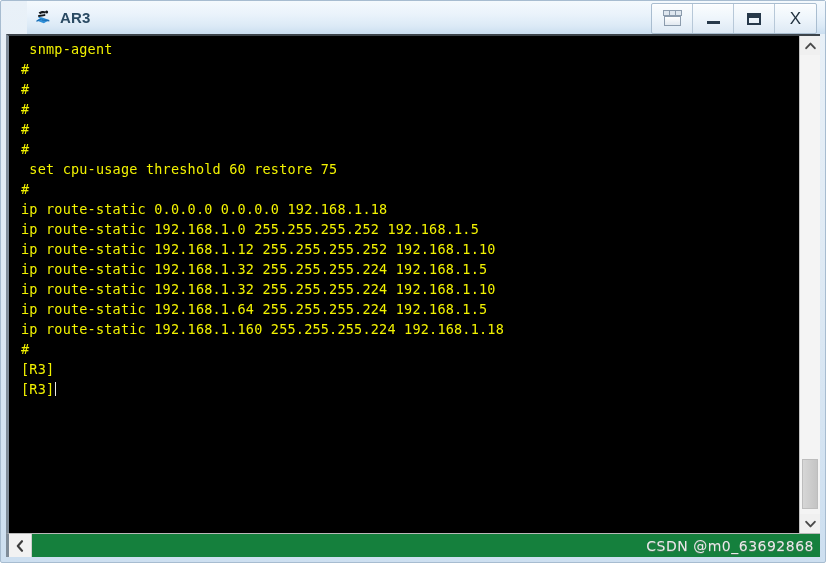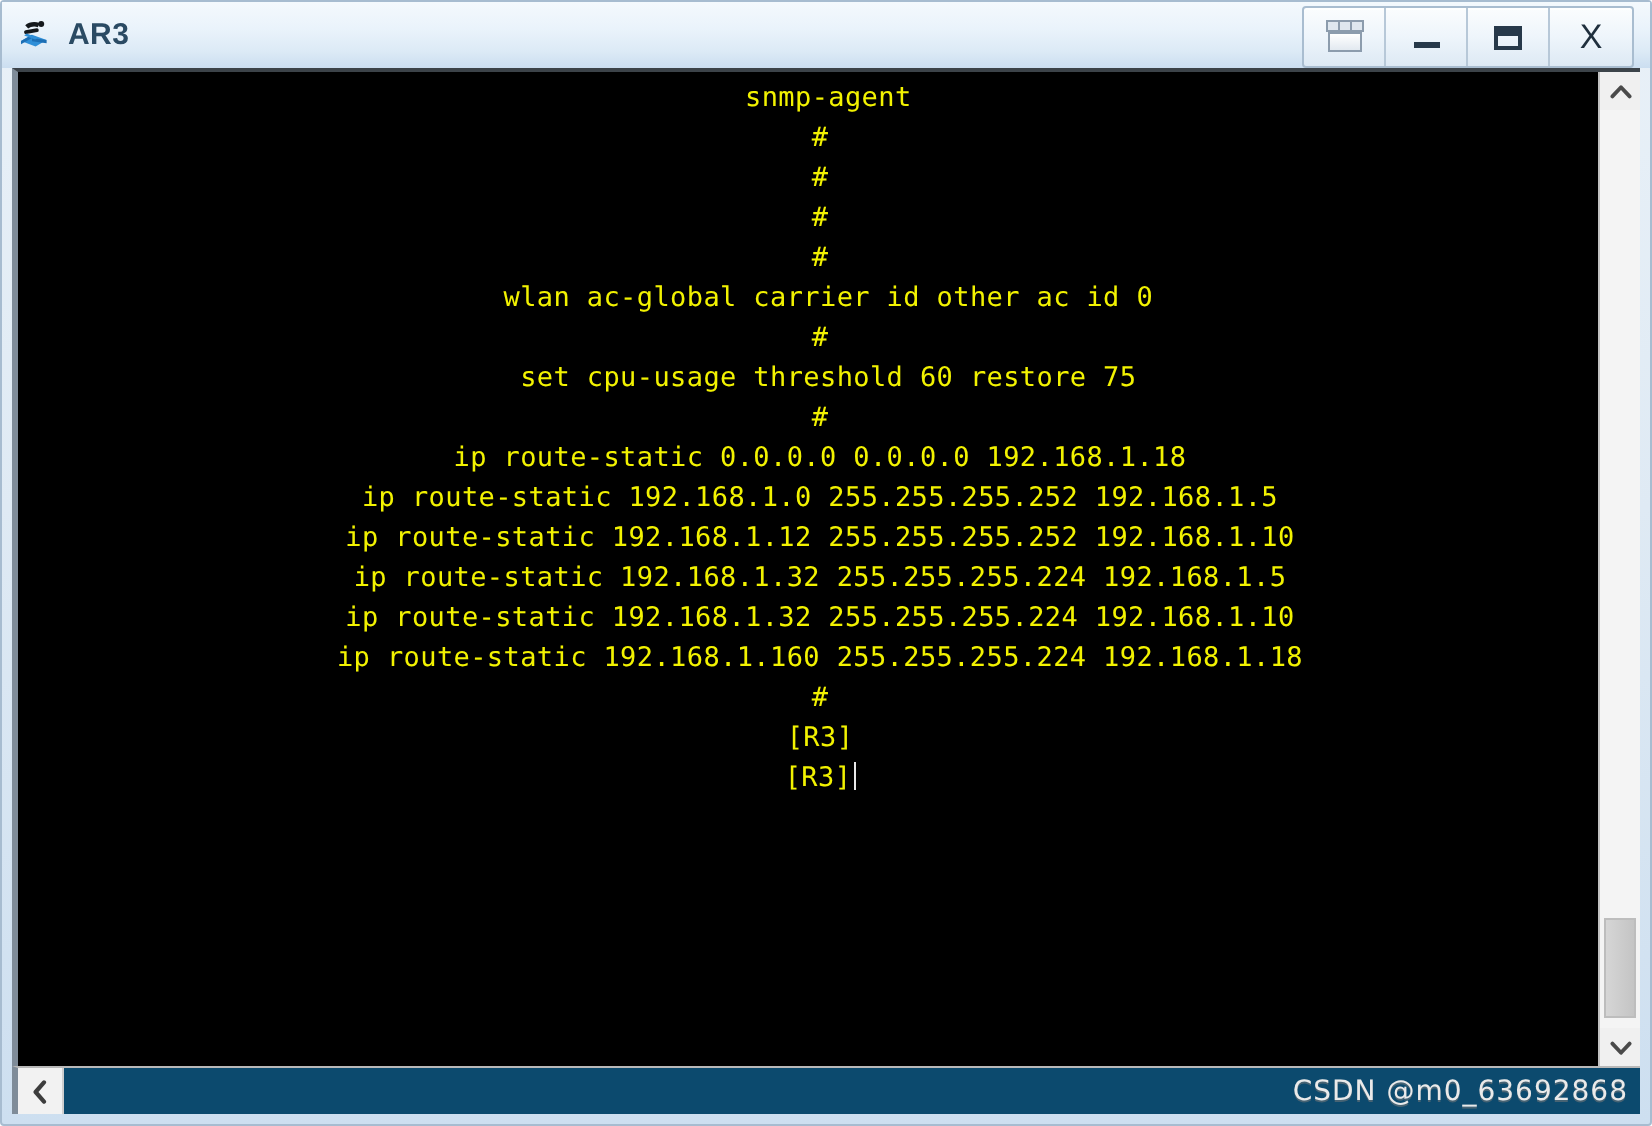--- a/index.html
+++ b/index.html
@@ -31,20 +31,21 @@
   
   #titlebar {
     position: relative;
     height: 33px;
     flex: 0 0 33px;
     background: linear-gradient(to bottom, #f4f9fd 0%, #eaf3fb 40%, #dceaf6 75%, #cbdef0 100%);
     display: flex;
     align-items: center;
     padding-left: 6px;
     box-sizing: border-box;
+    margin-left: 26px;
   }
   #titlebar-left {
     display: flex;
     align-items: center;
     gap: 7px;
   }
   .app-icon {
     width: 20px;
     height: 20px;
     position: relative;
@@ -145,21 +146,20 @@
     min-height: 0;
   }
   #term-row {
     flex: 1 1 auto;
     display: flex;
     min-height: 0;
     border-left: 3px solid #7f8c99;
     border-top: 2px solid #3c4349;
     box-sizing: border-box;
     background: #000;
-    text-align: center;
   }
 
   
   #terminal {
     flex: 1 1 auto;
     background: #000000;
     overflow: hidden;
     position: relative;
     padding: 3px 0 0 2px;
     box-sizing: border-box;
@@ -235,21 +235,21 @@
     display: flex;
     align-items: center;
     justify-content: center;
     background: #f2f2f2;
     color: #4a4a4a;
     font-size: 12px;
     border-right: 1px solid #cfcfcf;
   }
   #htrack {
     flex: 1 1 auto;
-    background: #0c4a6e;
+    background: #15803d;
     position: relative;
     overflow: hidden;
     text-decoration: underline;
   }
   #watermark {
     position: absolute;
     right: 6px;
     top: 50%;
     transform: translateY(-50%);
     font-family: "DejaVu Sans", sans-serif;
@@ -308,29 +308,29 @@
   <div id="client">
 
     <div id="term-row">
 
       <div id="terminal">
         <div class="term-line"> snmp-agent</div>
         <div class="term-line">#</div>
         <div class="term-line">#</div>
         <div class="term-line">#</div>
         <div class="term-line">#</div>
-        <div class="term-line"> wlan ac-global carrier id other ac id 0</div>
         <div class="term-line">#</div>
         <div class="term-line"> set cpu-usage threshold 60 restore 75</div>
         <div class="term-line">#</div>
         <div class="term-line">ip route-static 0.0.0.0 0.0.0.0 192.168.1.18</div>
         <div class="term-line">ip route-static 192.168.1.0 255.255.255.252 192.168.1.5</div>
         <div class="term-line">ip route-static 192.168.1.12 255.255.255.252 192.168.1.10</div>
         <div class="term-line">ip route-static 192.168.1.32 255.255.255.224 192.168.1.5</div>
         <div class="term-line">ip route-static 192.168.1.32 255.255.255.224 192.168.1.10</div>
+        <div class="term-line">ip route-static 192.168.1.64 255.255.255.224 192.168.1.5</div>
         <div class="term-line">ip route-static 192.168.1.160 255.255.255.224 192.168.1.18</div>
         <div class="term-line">#</div>
         <div class="term-line">[R3]</div>
         <div class="term-line"><span>[R3]</span><span class="cursor"></span></div>
       </div>
 
       <div id="vscroll">
         <div class="sb-arrow">
           <svg width="11" height="8" viewBox="0 0 11 8" aria-hidden="true">
             <path d="M1.2 6.2 L5.5 1.6 L9.8 6.2" stroke="#4a4a4a" stroke-width="1.9" fill="none" stroke-linecap="round" stroke-linejoin="round"></path>

